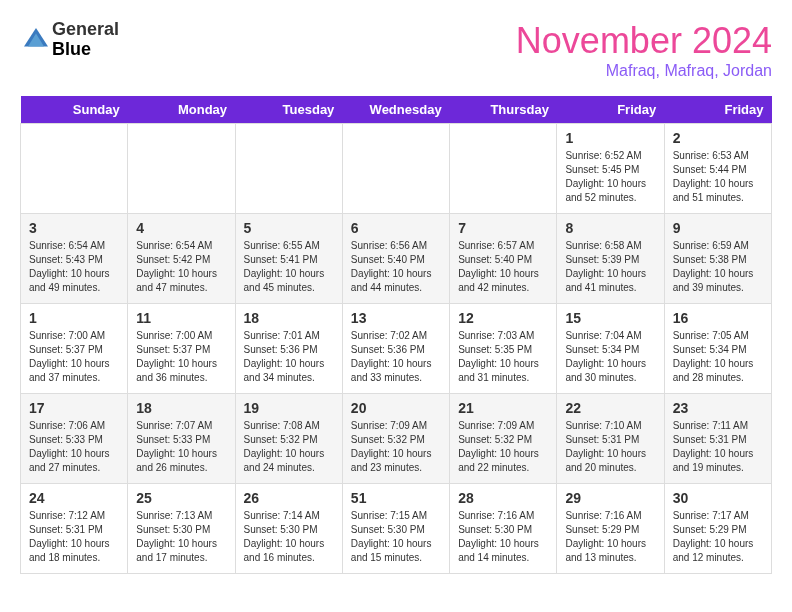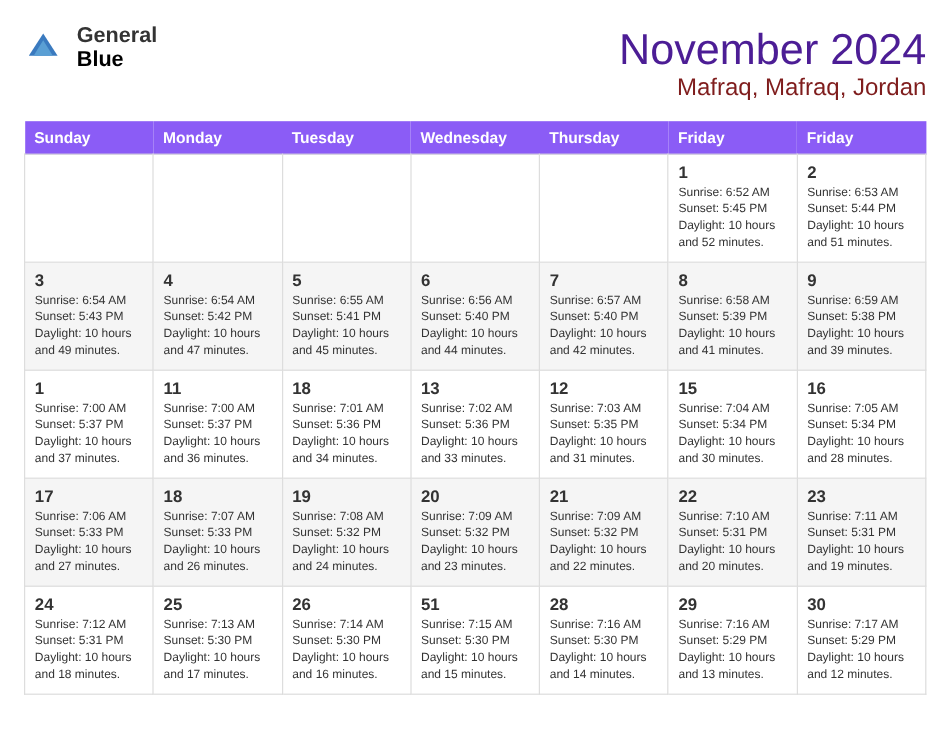--- a/index.html
+++ b/index.html
@@ -12,55 +12,55 @@
     }
     .header {
       display: flex;
       justify-content: space-between;
       align-items: flex-start;
       margin-bottom: 16px;
     }
     .logo {
       display: flex;
       align-items: center;
-      gap: 12px;
+      gap: 0;
     }
     .logo-text {
       font-size: 18px;
       font-weight: bold;
       line-height: 1.1;
     }
     .logo-text span.general { color: #333; }
     .logo-text span.blue { color: #000000; }
     .logo-icon {
       width: 32px;
       height: 32px;
     }
     .title-block {
       text-align: right;
     }
     .month-title {
       font-size: 36px;
-      color: #4c1d95;
+      color: #ec4899;
       font-weight: normal;
     }
     .location {
-      font-size: 20px;
-      color: #7f1d1d;
+      font-size: 16px;
+      color: #8b5cf6;
     }
     table {
       width: 100%;
       border-collapse: collapse;
       font-size: 11px;
     }
     thead th {
-      background-color: #8b5cf6;
+      background-color: #6d28d9;
       color: #fff;
       padding: 6px 8px;
-      text-align: left;
+      text-align: right;
       font-size: 13px;
       font-weight: bold;
     }
     tbody tr {
       vertical-align: top;
     }
     tbody tr:nth-child(odd) {
       background-color: #fff;
     }
     tbody tr:nth-child(even) {

